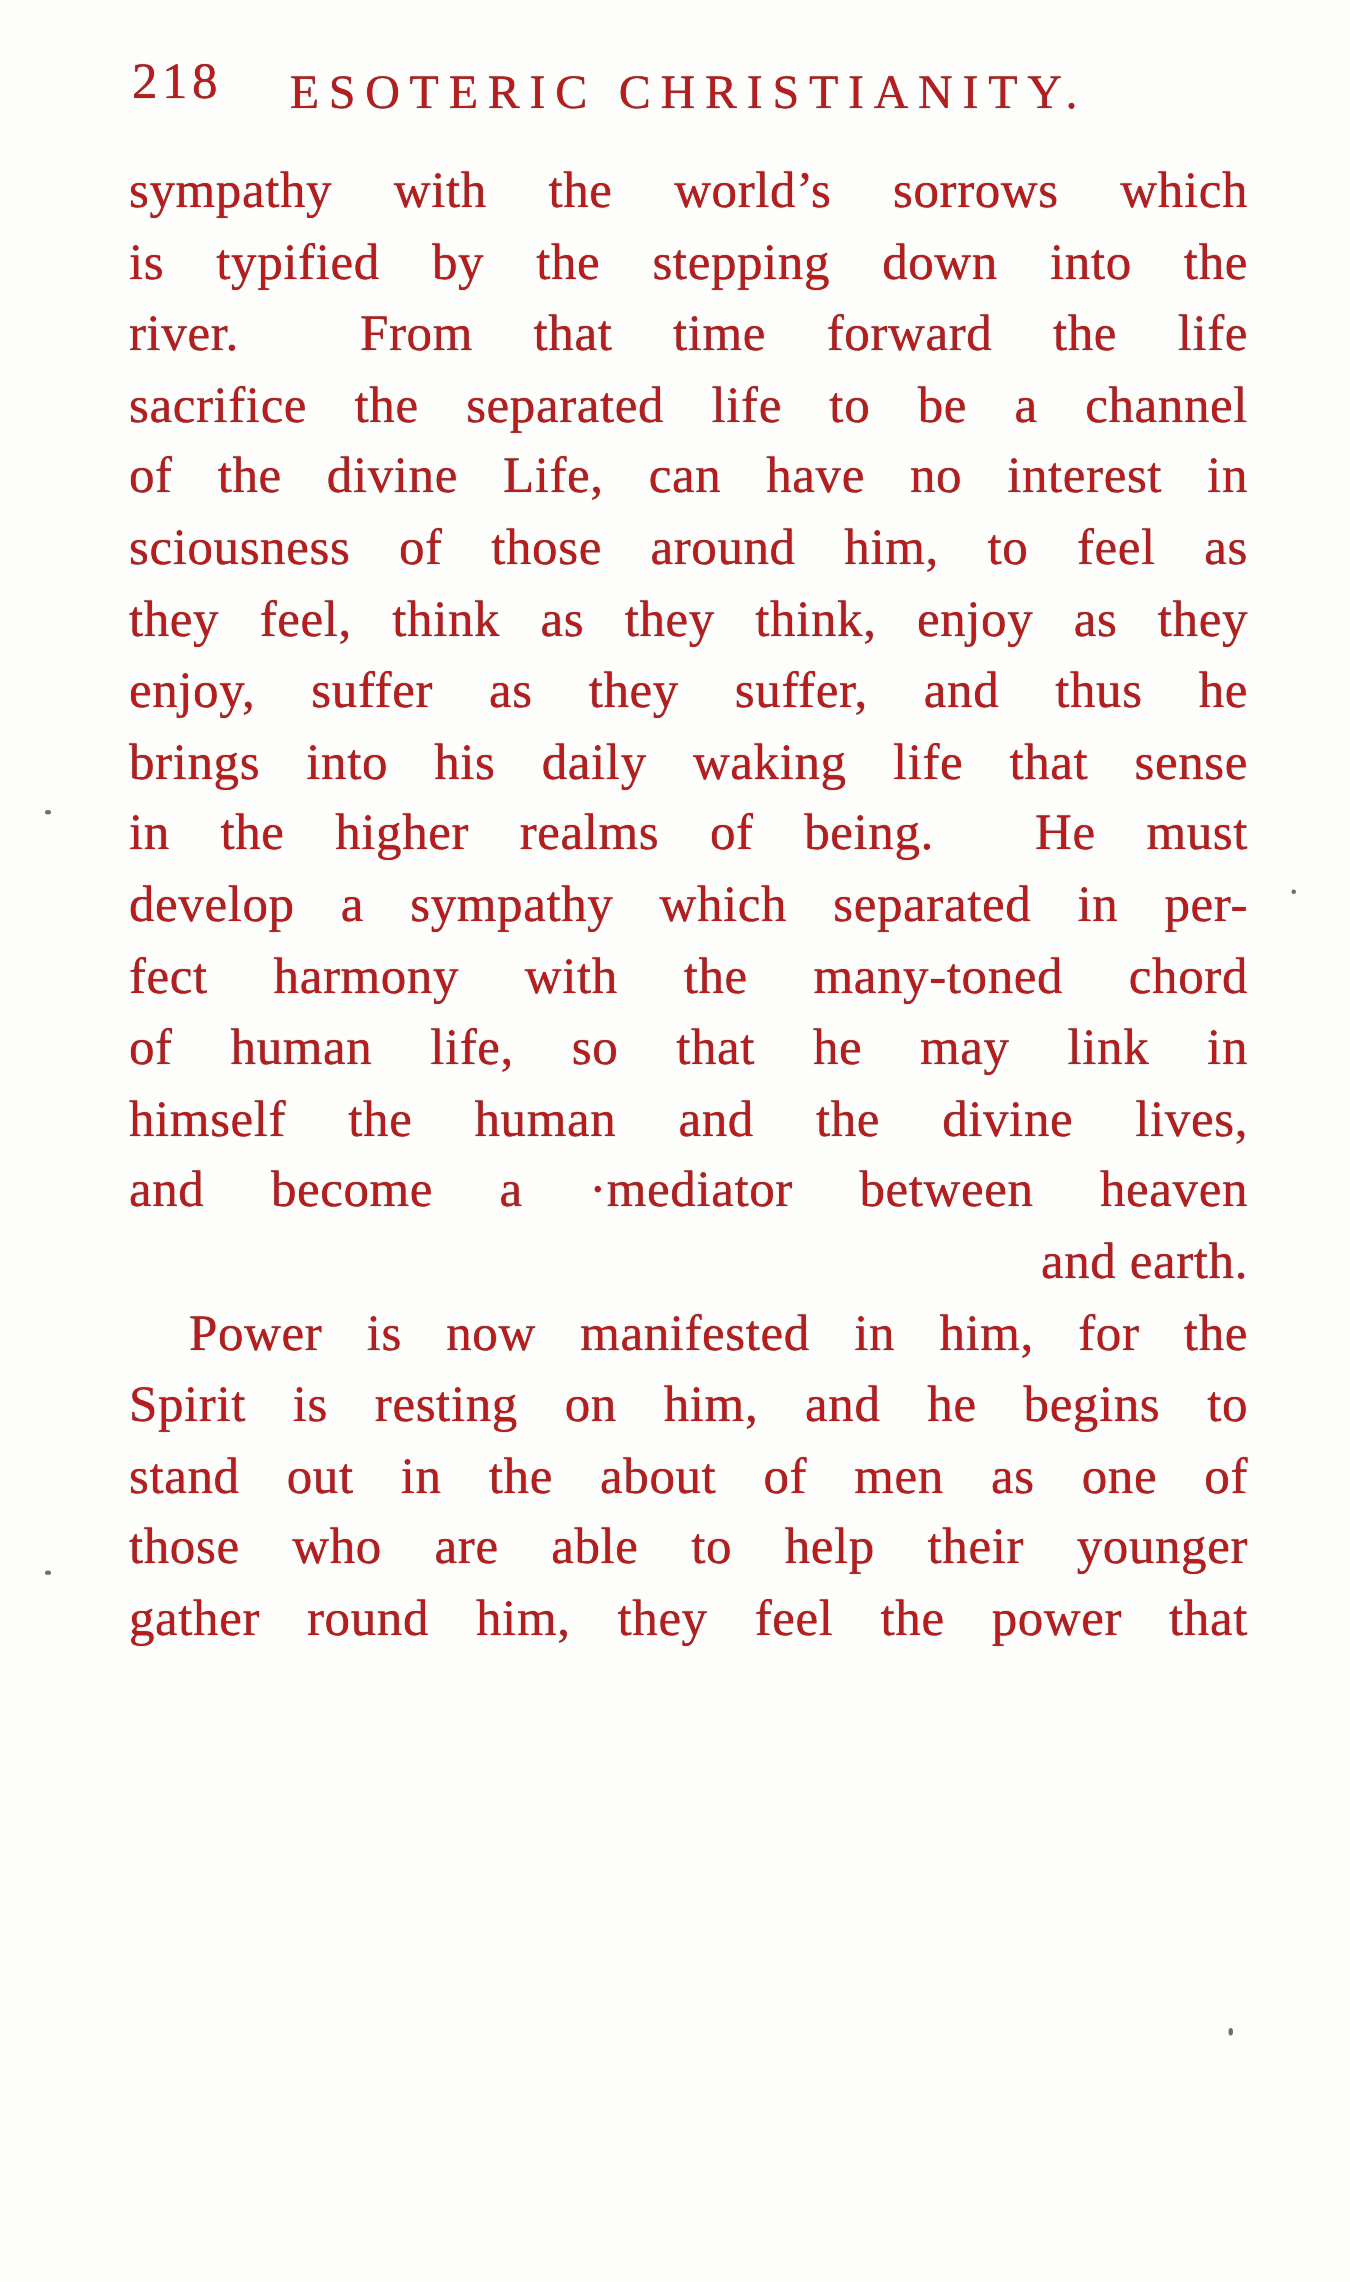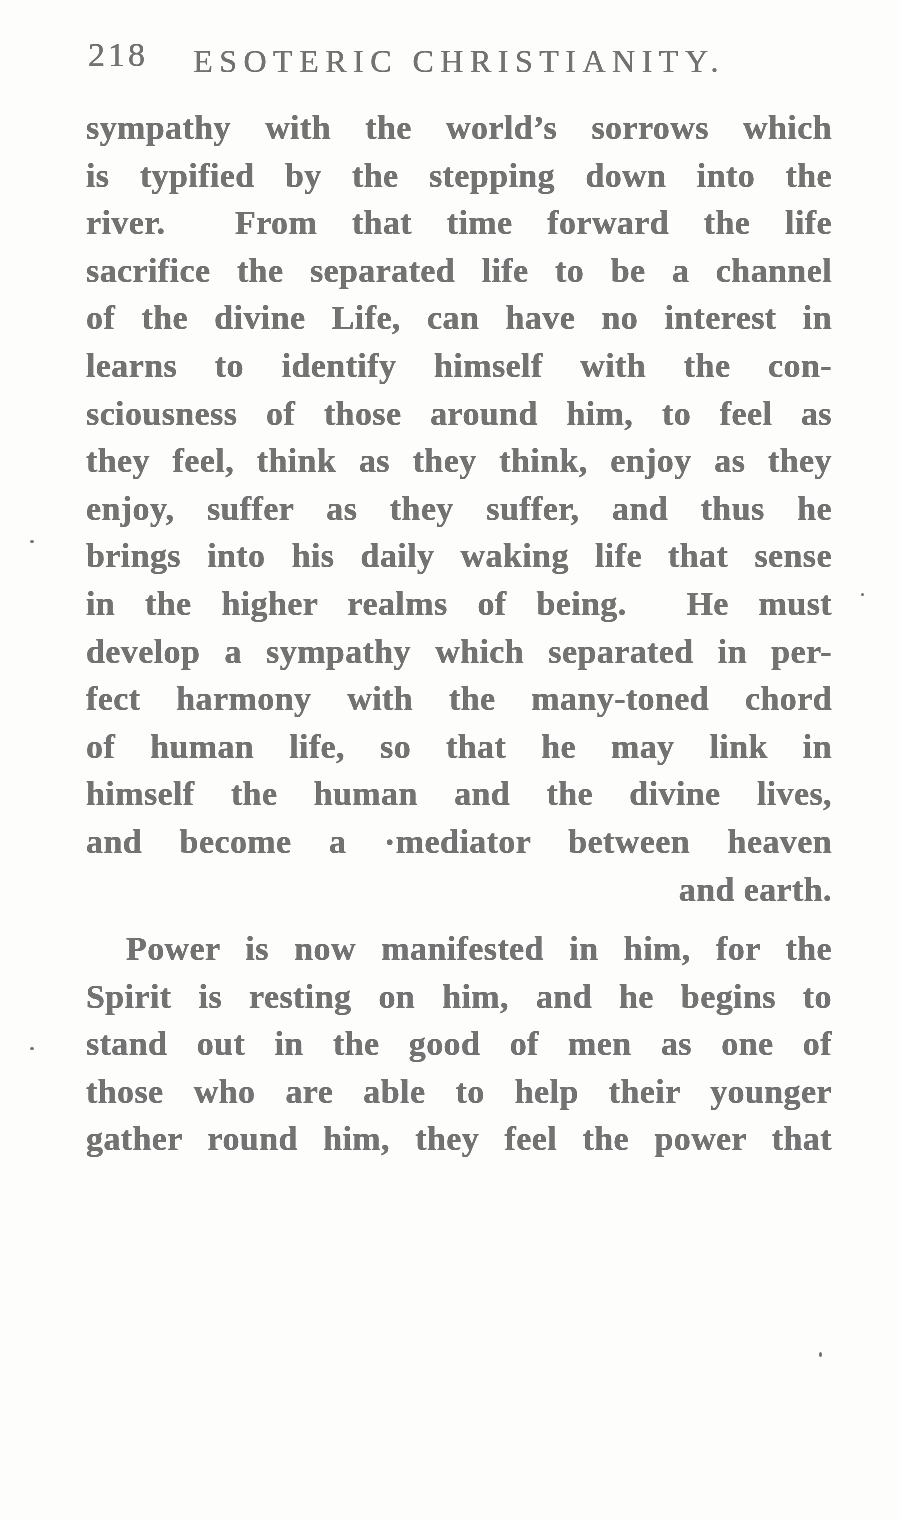--- a/index.html
+++ b/index.html
@@ -1,21 +1,21 @@
 <!DOCTYPE html>
 <html><head>
 <meta charset="utf-8">
 <style>
   html, body { margin: 0; padding: 0; }
   .page {
     position: relative;
     width: 900px;
     height: 1521px;
     background: #fdfdfc;
-    color: #737373;
+    color: #b91c1c;
     font-family: "Liberation Serif", "DejaVu Serif", serif;
     overflow: hidden;
   }
   .ink { text-shadow: 0 0 0.6px rgba(20,20,20,0.85); }
   .header {
     position: absolute;
     top: 36px;
     left: 86px;
     width: 746px;
     height: 44px;
@@ -32,21 +32,20 @@
     font-size: 32px;
     letter-spacing: 6.5px;
     padding-top: 7px;
     white-space: nowrap;
   }
   .body-text {
     position: absolute;
     top: 104px;
     left: 86px;
     width: 746px;
-    font-weight: bold;
   }
   .line {
     font-size: 34px;
     line-height: 47.6px;
     letter-spacing: 0.4px;
     white-space: normal;
   }
   .line.just {
     text-align: justify;
     text-align-last: justify;
@@ -68,35 +67,34 @@
     <div class="page-number ink">218</div>
     <div class="running-title ink">ESOTERIC CHRISTIANITY.</div>
   </div>
 
   <div class="body-text">
       <div class="line ink just">sympathy with the world’s sorrows which</div>
       <div class="line ink just">is typified by the stepping down into the</div>
       <div class="line ink just">river.&nbsp; From that time forward the life</div>
       <div class="line ink just">sacrifice the separated life to be a channel</div>
       <div class="line ink just">of the divine Life, can have no interest in</div>
-      <div class="line ink just">learns to identify himself with the con-</div>
       <div class="line ink just">sciousness of those around him, to feel as</div>
       <div class="line ink just">they feel, think as they think, enjoy as they</div>
       <div class="line ink just">enjoy, suffer as they suffer, and thus he</div>
       <div class="line ink just">brings into his daily waking life that sense</div>
       <div class="line ink just">in the higher realms of being.&nbsp; He must</div>
       <div class="line ink just">develop a sympathy which separated in per-</div>
       <div class="line ink just">fect harmony with the many-toned chord</div>
       <div class="line ink just">of human life, so that he may link in</div>
       <div class="line ink just">himself the human and the divine lives,</div>
       <div class="line ink just">and become a ·mediator between heaven</div>
       <div class="line ink plain">and earth.</div>
-      <div class="line ink just" style="text-indent: 40px; margin-top: 12px;">Power is now manifested in him, for the</div>
+      <div class="line ink just" style="text-indent: 40px;">Power is now manifested in him, for the</div>
       <div class="line ink just">Spirit is resting on him, and he begins to</div>
-      <div class="line ink just">stand out in the good of men as one of</div>
+      <div class="line ink just">stand out in the about of men as one of</div>
       <div class="line ink just">those who are able to help their younger</div>
       <div class="line ink just">gather round him, they feel the power that</div>
     </div>
 
   <div id="specks">
       <div class="speck" style="left: 30px; top: 540px; width: 4px; height: 3px;"></div>
       <div class="speck" style="left: 861px; top: 593px; width: 3px; height: 3px;"></div>
       <div class="speck" style="left: 30px; top: 1047px; width: 4px; height: 3px;"></div>
       <div class="speck" style="left: 819px; top: 1352px; width: 3px; height: 5px;"></div>
     </div>

